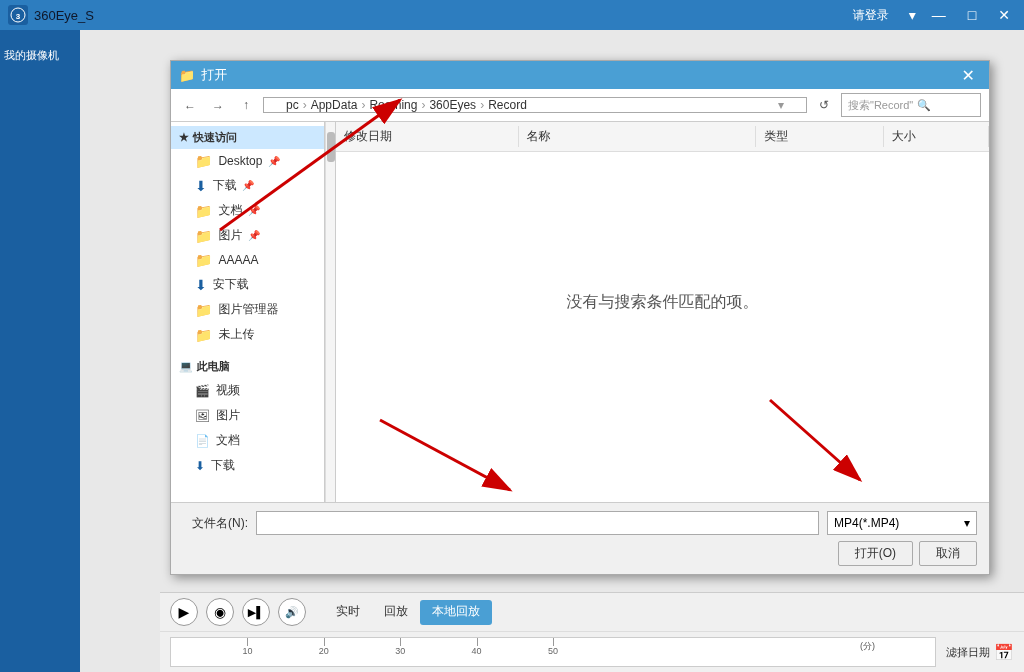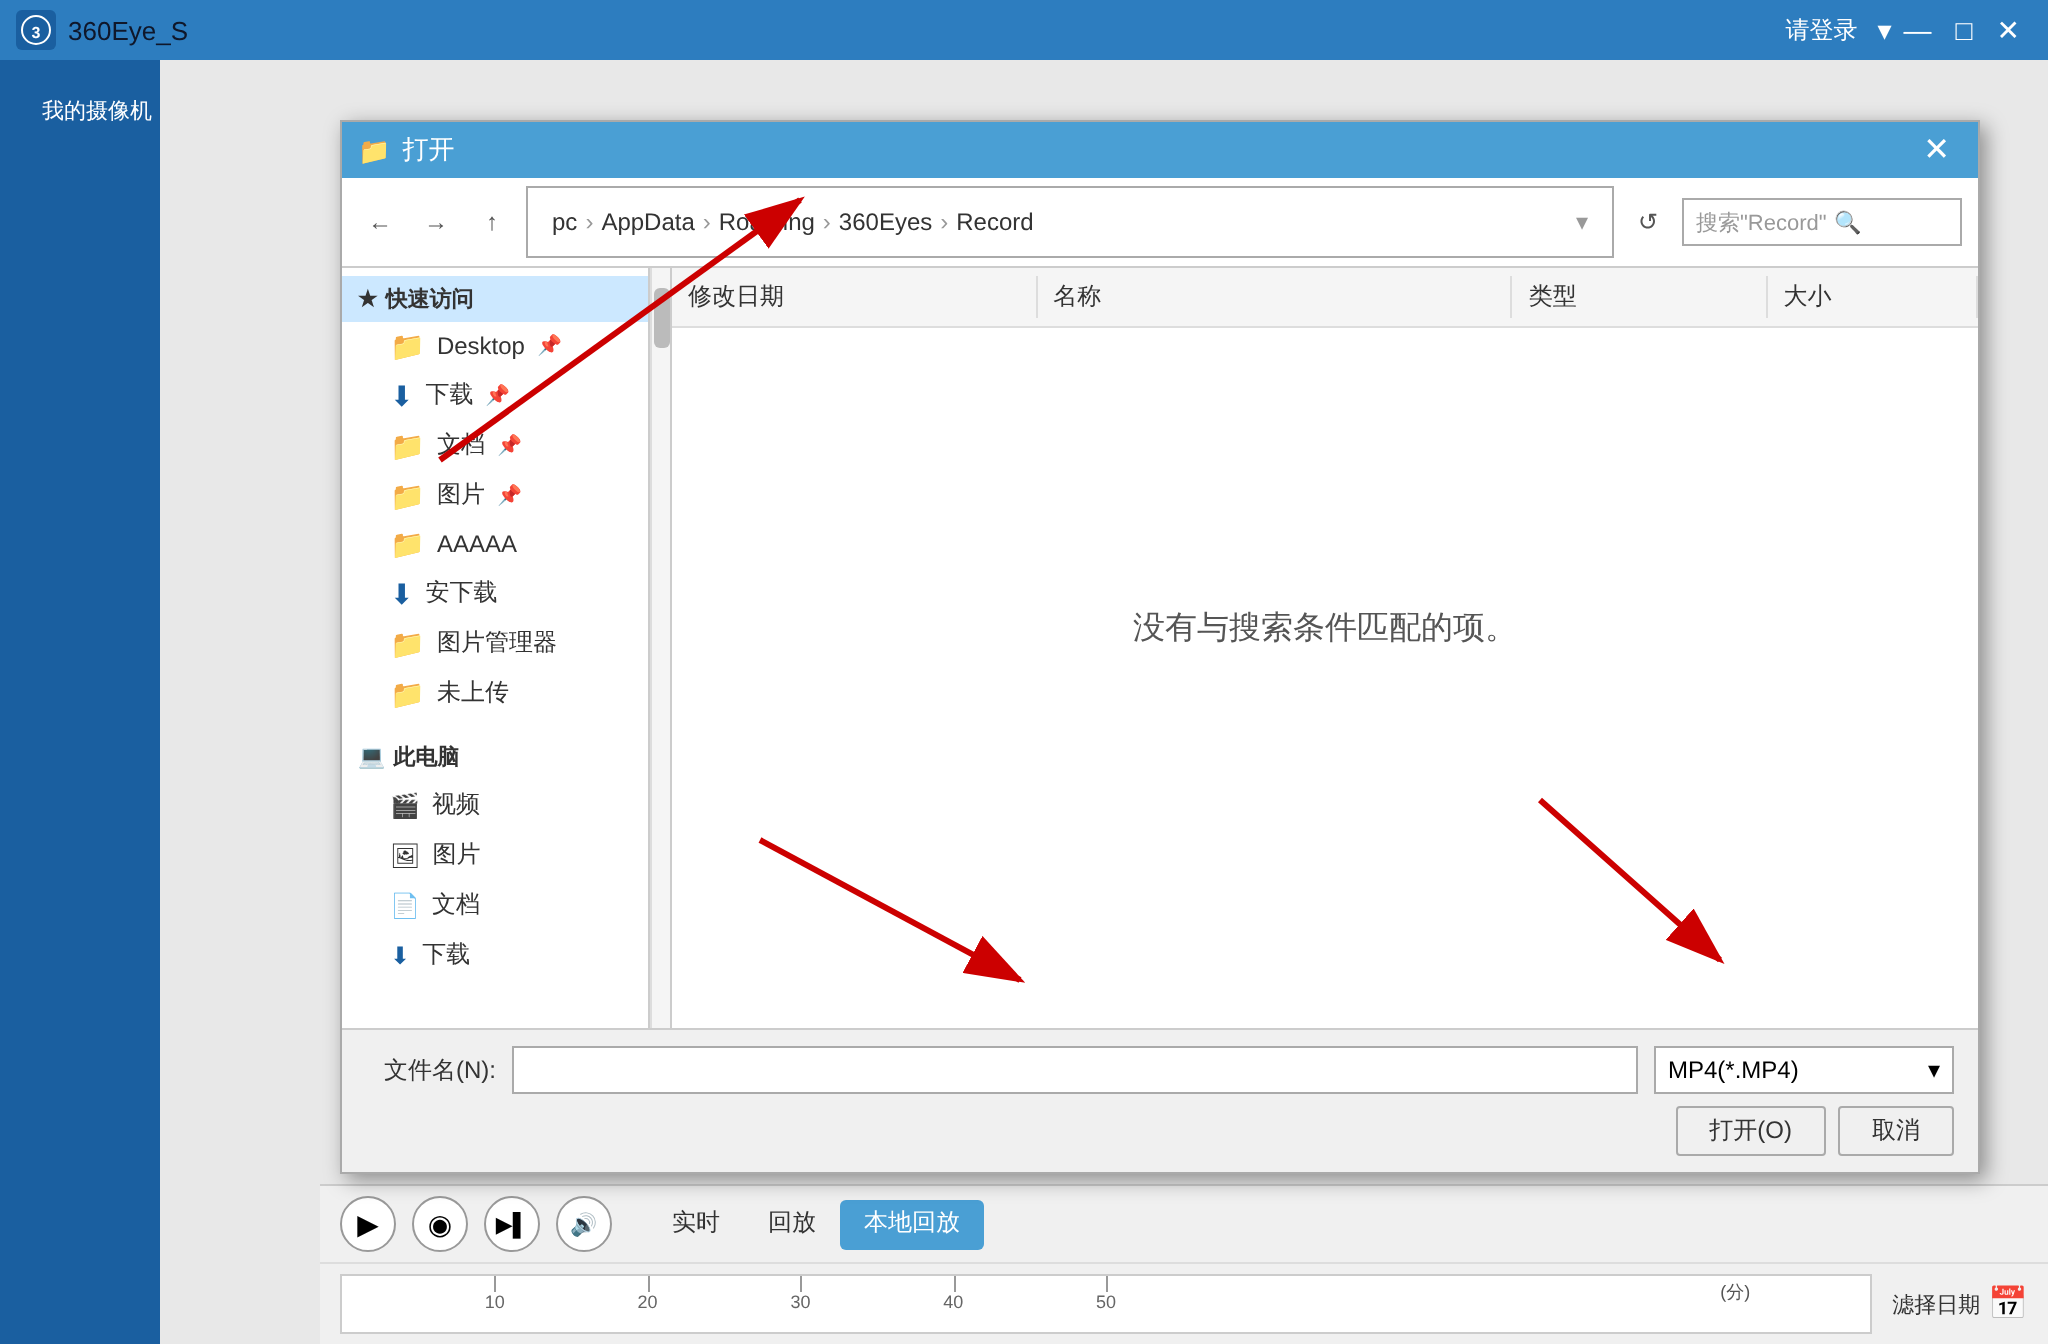--- a/index.html
+++ b/index.html
@@ -40,20 +40,21 @@
       color: white;
       font-weight: bold;
     }
     .titlebar-title {
       font-size: 13px;
       color: #0f172a;
     }
     .titlebar-right {
       display: flex;
       align-items: center;
+      gap: 10px;
     }
     .titlebar-btn {
       color: white;
       font-size: 14px;
       cursor: pointer;
       padding: 2px 6px;
     }
     .login-link {
       font-size: 12px;
       color: white;
@@ -73,21 +74,21 @@
       background: #1a5fa0;
       height: 100%;
       display: flex;
       flex-direction: column;
       align-items: center;
       padding-top: 10px;
     }
     .sidebar-item {
       color: white;
       font-size: 11px;
-      text-align: right;
+      text-align: left;
       padding: 8px 4px;
       cursor: pointer;
       width: 100%;
     }
 
     
     .main-area {
       flex: 1;
       background: #e8e8e8;
       position: relative;
@@ -233,26 +234,26 @@
       cursor: pointer;
       display: flex;
       align-items: center;
       justify-content: center;
       font-size: 12px;
       color: #555;
       border-radius: 2px;
     }
     .breadcrumb-bar {
       flex: 1;
-      height: 36px;
+      height: 16px;
       border: 1px solid #aaa;
       background: white;
       display: flex;
       align-items: center;
-      padding: 0 12px;
+      padding: 0 22px;
       font-size: 12px;
       color: #333;
       gap: 4px;
     }
     .search-bar {
       width: 140px;
       height: 24px;
       border: 1px solid #aaa;
       background: white;
       display: flex;

